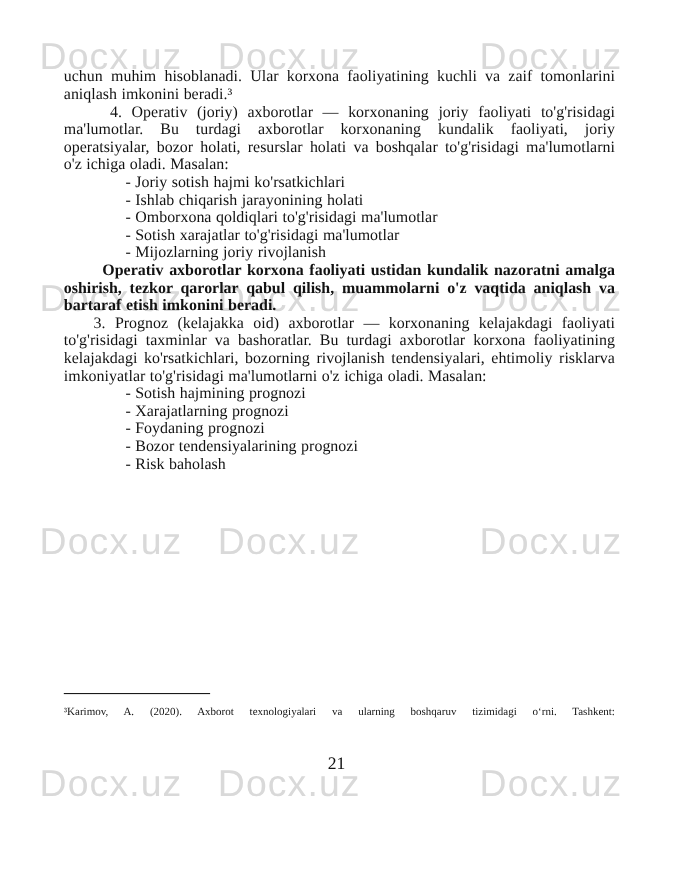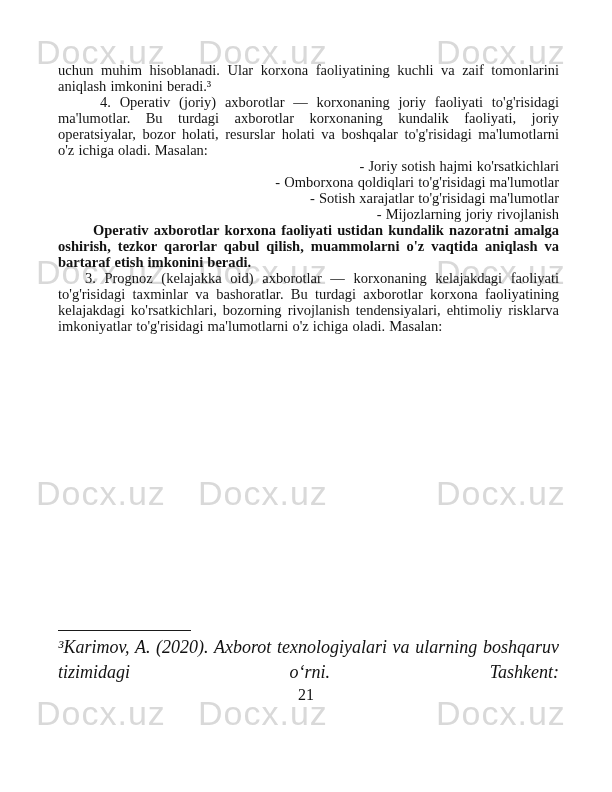--- a/index.html
+++ b/index.html
@@ -34,30 +34,29 @@
     line-height: 16px;
     color: #121212;
     text-align: justify;
     word-spacing: 0.5px;
   }
   .content p { margin: 0; }
   .indent-a { text-indent: 42px; }
   .indent-b { text-indent: 35px; font-weight: bold; }
   .indent-c { text-indent: 27px; }
   .bullets { text-align: left; }
-  .bullet { padding-left: 56px; text-align: right; }
+  .bullet { padding-left: 56px; }
   
   .footnote-area {
     position: absolute;
     left: 58px; top: 630px; width: 501px;
     font-family: "Liberation Serif", "DejaVu Serif", serif;
-    font-size: 18px;
+    font-size: 10px;
     line-height: 25px;
     color: #121212;
-    font-style: italic;
   }
   .footnote-rule {
     width: 133px; height: 0;
     border-top: 1.4px solid #1a1a1a;
     margin-bottom: 4px;
   }
   .fn-line1 { text-align: justify; text-align-last: justify; }
   .fn-line2 { text-align: left; }
   
   .page-number {
@@ -91,28 +90,36 @@
     <span class="wm" style="left: 198px; top: 696px; color: rgb(217, 217, 217);">Docx.uz</span>
     <span class="wm" style="left: 436px; top: 696px; color: rgb(217, 217, 217);">Docx.uz</span>
   </div>
 
   <div class="content">
     <p>uchun muhim hisoblanadi. Ular korxona faoliyatining kuchli va zaif tomonlarini aniqlash imkonini beradi.³</p>
     <p class="indent-a">4. Operativ (joriy) axborotlar — korxonaning joriy faoliyati to'g'risidagi ma'lumotlar. Bu turdagi axborotlar korxonaning kundalik faoliyati, joriy operatsiyalar, bozor holati, resurslar holati va boshqalar to'g'risidagi ma'lumotlarni o'z ichiga oladi. Masalan:</p>
 
     <div class="bullets">
       <div class="bullet">- Joriy sotish hajmi ko'rsatkichlari</div>
+      <div class="bullet">- Ishlab chiqarish jarayonining holati</div>
       <div class="bullet">- Omborxona qoldiqlari to'g'risidagi ma'lumotlar</div>
       <div class="bullet">- Sotish xarajatlar to'g'risidagi ma'lumotlar</div>
       <div class="bullet">- Mijozlarning joriy rivojlanish</div>
     </div>
 
     <p class="indent-b">Operativ axborotlar korxona faoliyati ustidan kundalik nazoratni amalga oshirish, tezkor qarorlar qabul qilish, muammolarni o'z vaqtida aniqlash va bartaraf etish imkonini beradi.</p>
     <p class="indent-c">3. Prognoz (kelajakka oid) axborotlar — korxonaning kelajakdagi faoliyati to'g'risidagi taxminlar va bashoratlar. Bu turdagi axborotlar korxona faoliyatining kelajakdagi ko'rsatkichlari, bozorning rivojlanish tendensiyalari, ehtimoliy risklarva imkoniyatlar to'g'risidagi ma'lumotlarni o'z ichiga oladi. Masalan:</p>
 
+    <div class="bullets">
+      <div class="bullet">- Sotish hajmining prognozi</div>
+      <div class="bullet">- Xarajatlarning prognozi</div>
+      <div class="bullet">- Foydaning prognozi</div>
+      <div class="bullet">- Bozor tendensiyalarining prognozi</div>
+      <div class="bullet">- Risk baholash</div>
+    </div>
   </div>
 
   <div class="footnote-area">
     <div class="footnote-rule"></div>
     <div class="fn-line1">³Karimov, A. (2020). Axborot texnologiyalari va ularning boshqaruv tizimidagi oʻrni. Tashkent:</div>
   </div>
 
   <div class="page-number">21</div>
 
 </div>

